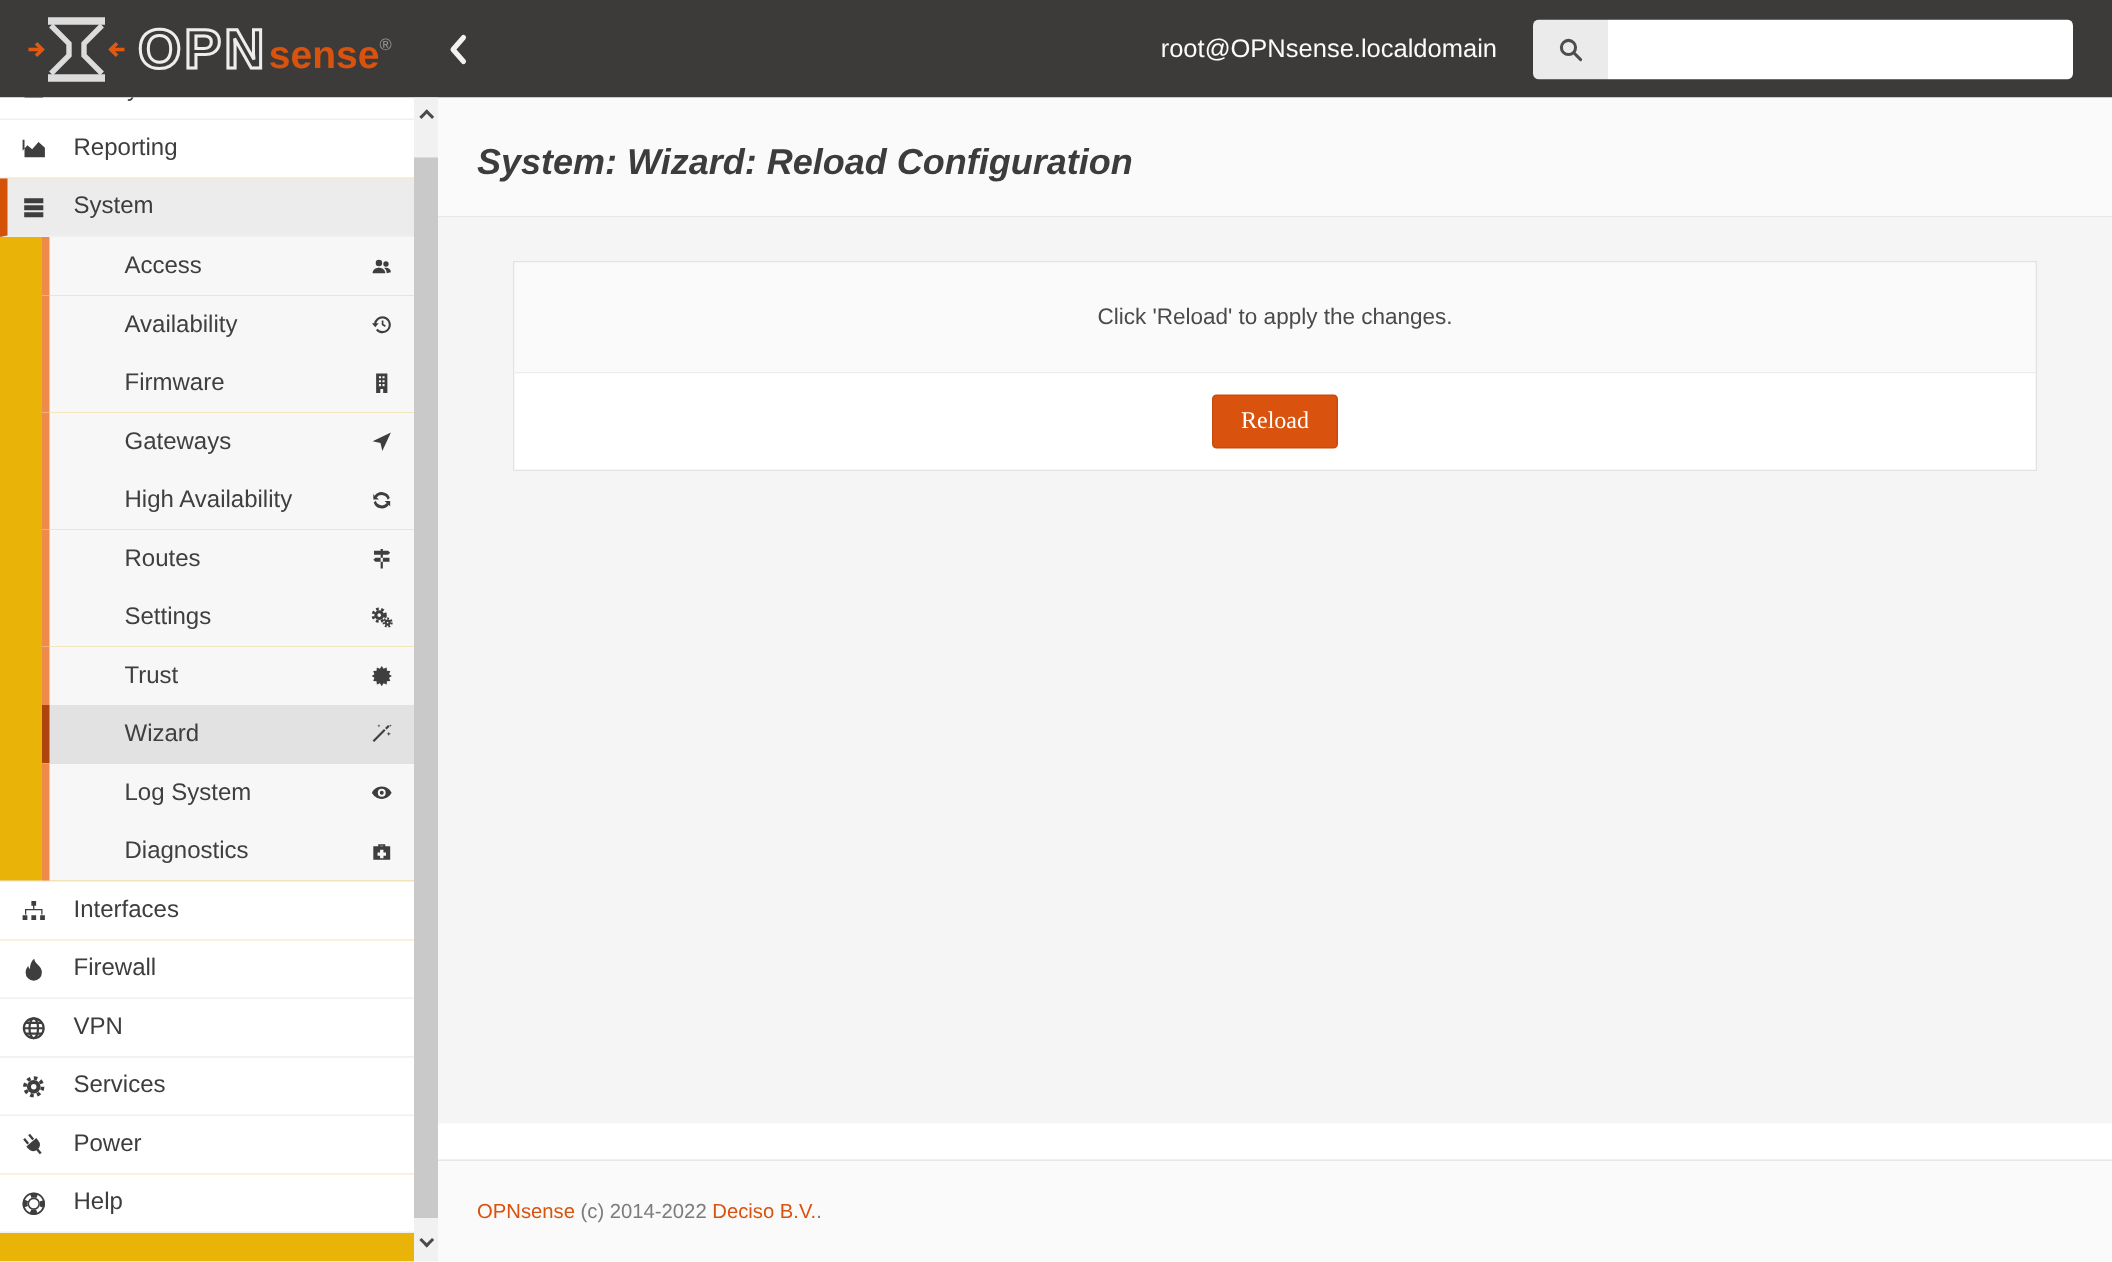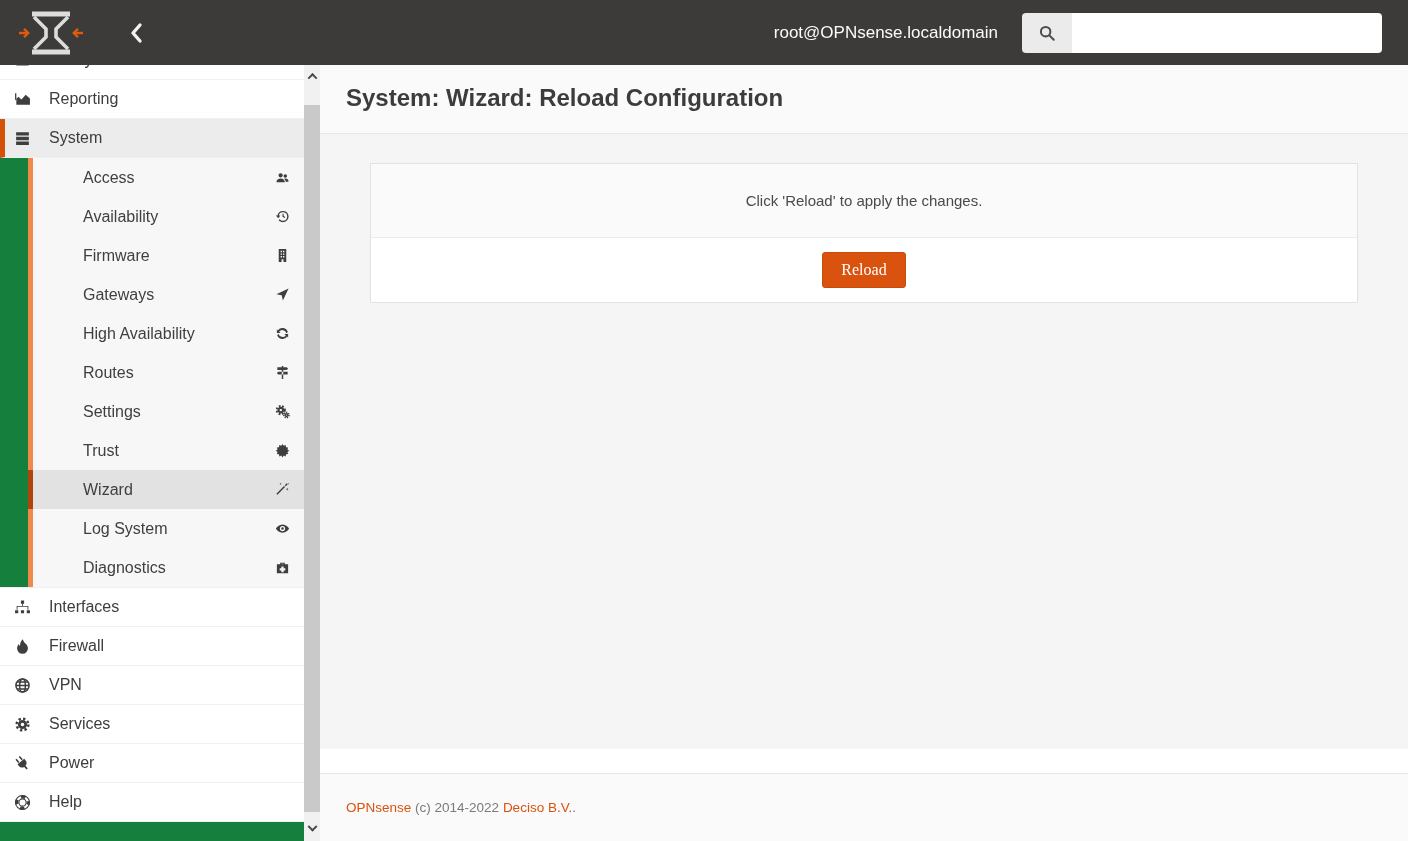--- a/index.html
+++ b/index.html
@@ -27,21 +27,21 @@
   .search-addon { width:50px; background:#ebebeb; display:flex; align-items:center;
     justify-content:center; color:#4d4d4d; }
   .search-addon svg { width:18px; height:18px; }
   .searchbox input { flex:1; border:none; outline:none; background:#fff;
     font-size:15px; padding:0 10px; color:#333; }
 
   
   .body-row { flex:1; display:flex; min-height:0; }
 
   
-  .sidebar { width:304px; background:#15803d; overflow:hidden; }
+  .sidebar { width:276px; background:#eab308; overflow:hidden; }
   #menu > .nav-item:first-child { margin-top:-24px; }
   .nav-item { height:39px; display:flex; align-items:center; padding-left:12px;
     border-bottom:1px solid #f0f0f0; cursor:pointer; background:#fff; }
   .nav-item .nav-icon { width:20px; display:flex; justify-content:center; color:#3e3e3e; }
   .nav-item .nav-label { margin-left:17px; font-size:16px; color:#3d3d3d; }
   .nav-item.parent-active { background:#ececec; border-left:5px solid #d45207; padding-left:7px; }
   .svgi { width:17px; height:17px; fill:currentColor; color:#3e3e3e; display:block; }
   .submenu { border-bottom:1px solid #f0f0f0; }
   .sub-item { height:39px; display:flex; align-items:center; background:#f7f7f7;
     border-left:5px solid #f08a4b; padding:0 14px 0 50px; cursor:pointer; position:relative;margin-left:28px; }
@@ -56,21 +56,21 @@
     display:flex; align-items:center; justify-content:center; cursor:pointer; }
   .sb-btn.up { top:0; } .sb-btn.down { bottom:0; }
   .chev { width:7px; height:7px; border-left:2px solid #4a4a4a; border-top:2px solid #4a4a4a; }
   .chev.up { transform:rotate(45deg) translate(1px,1px); }
   .chev.down { transform:rotate(225deg) translate(2px,2px); }
   .sb-thumb { position:absolute; left:0; top:40px; width:16px; height:707px;
     background:#c9c9c9; cursor:grab; }
 
   
   .content { flex:1; display:flex; flex-direction:column; min-width:0; }
-  .page-head { background:#fafafa; border-bottom:1px solid #e8e8e8; padding:19px 26px 21px; }
+  .page-head { background:#fafafa; border-bottom:1px solid #e8e8e8; padding:30px 26px 21px;font-style:italic; }
   .page-head h1 { margin:0; font-size:24px; font-weight:bold; color:#3c3c3c; }
   .page-body { flex:1; background:#f5f5f5; padding:29px 50px; }
   .panel { border:1px solid #e2e2e2; background:#fff; }
   .panel-top { background:#fafafa; border-bottom:1px solid #ededed; text-align:center;
     padding:28px 15px; font-size:15px; color:#4a4a4a; }
   .panel-bottom { background:#fff; text-align:center; padding:14px; }
   .btn-reload { background:#d9530e; border:1px solid #c74c0c; color:#fff; font-size:16px;
     font-family:Liberation Serif, serif; padding:8px 18px; border-radius:3px; cursor:pointer; }
   .page-footer { background:#fafafa; border-top:1px solid #e7e7e7; padding:26px; 
     font-size:13.5px; color:#7b7b7b;margin-top:24px; }
@@ -176,20 +176,25 @@
   <header class="topbar">
     <div class="brand">
       <svg class="logo" viewBox="0 0 66 46">
         <path d="M14 4h38M14 42h38" stroke="#dcdcdc" stroke-width="5" fill="none"></path>
         <path d="M16 7l12 12v8L16 39M50 7L38 19v8l12 12" stroke="#dcdcdc" stroke-width="3.6" fill="none"></path>
         <path d="M1 23h8" stroke="#e2590e" stroke-width="2.4" fill="none"></path>
         <path d="M6 18.8l4.2 4.2L6 27.2" stroke="#e2590e" stroke-width="2.4" fill="none"></path>
         <path d="M65 23h-8" stroke="#e2590e" stroke-width="2.4" fill="none"></path>
         <path d="M60 18.8L55.8 23l4.2 4.2" stroke="#e2590e" stroke-width="2.4" fill="none"></path>
       </svg>
+      <span class="brand-text">
+        <span class="brand-opn">OPN</span>
+          <span class="brand-sense">sense</span>
+          <span class="brand-reg">®</span>
+      </span>
     </div>
     <button class="collapse-btn">
       <svg viewBox="0 0 16 22">
           <use href="#i-angle-left"></use>
         </svg>
     </button>
     <div class="top-spacer"></div>
     <span class="username">root@OPNsense.localdomain</span>
     <div class="searchbox">
       <span class="search-addon">

